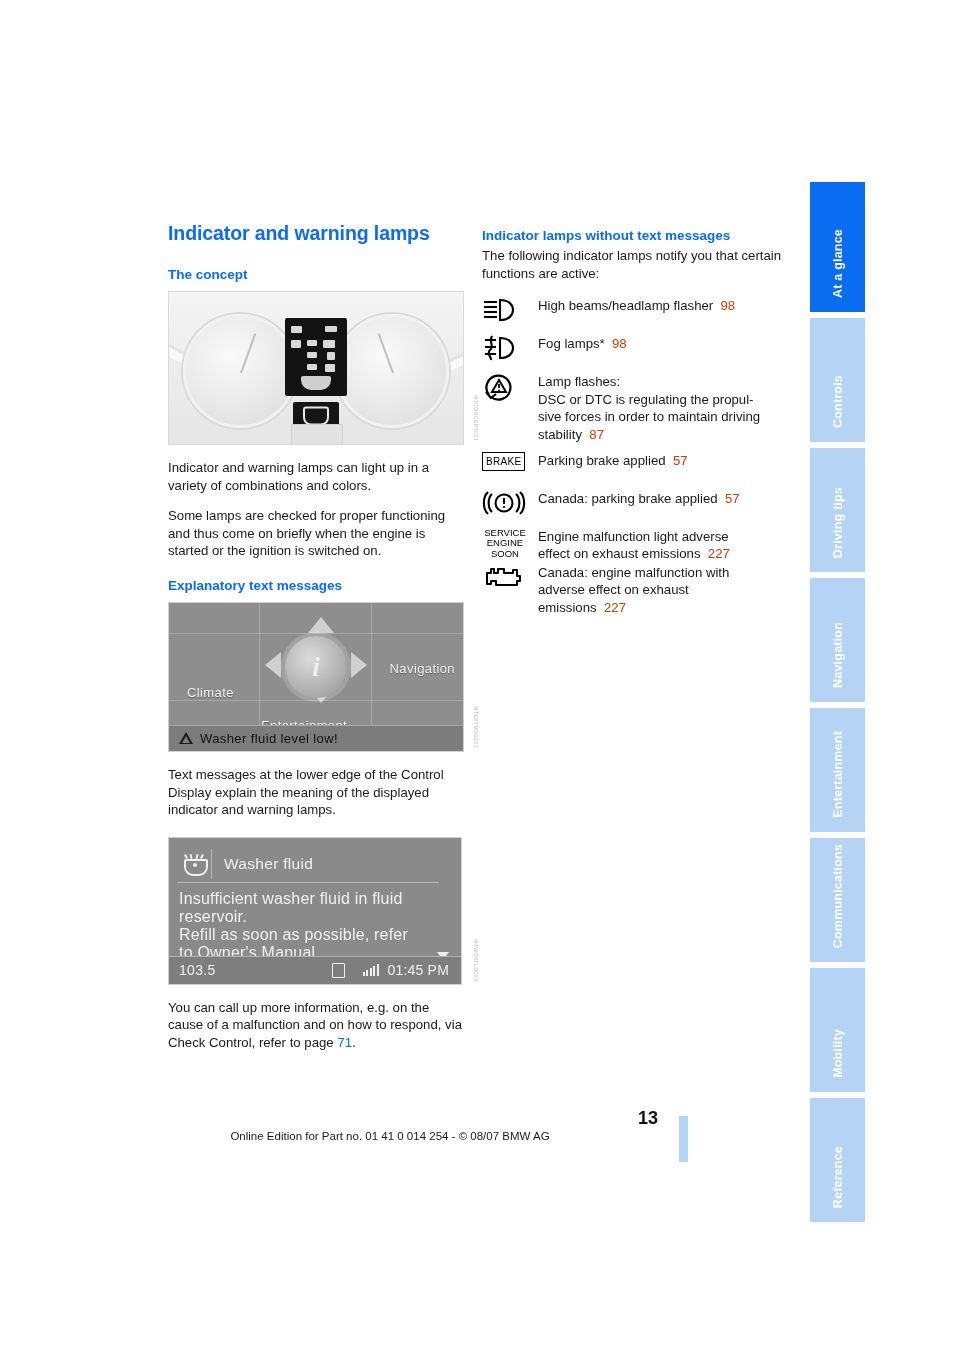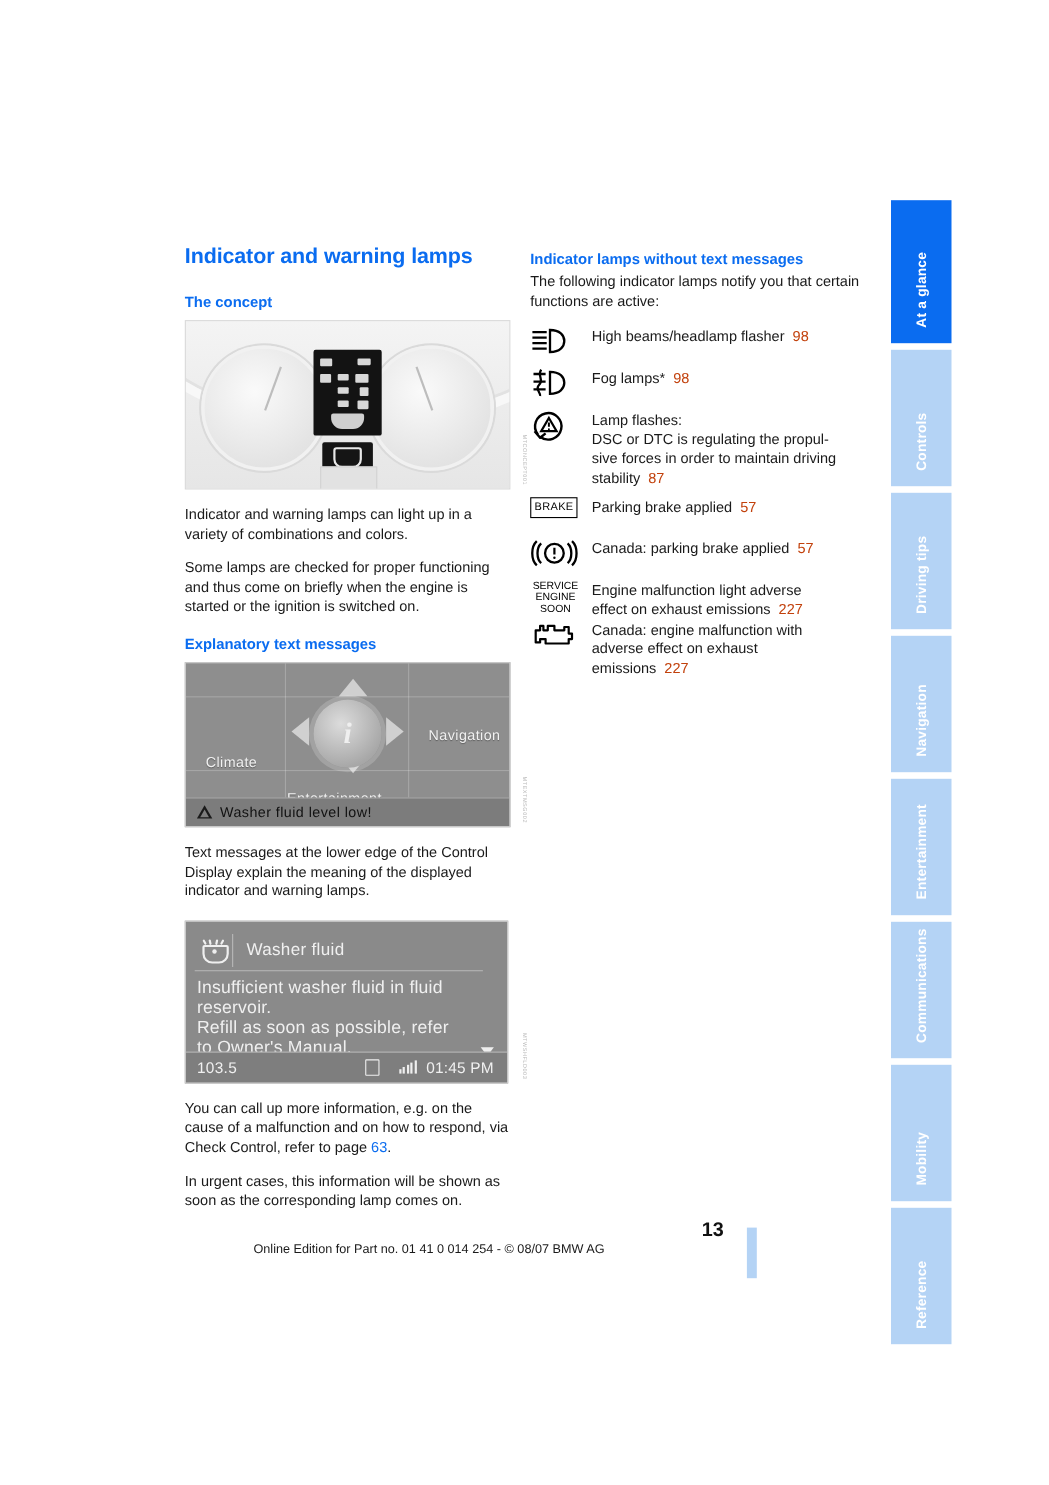--- a/index.html
+++ b/index.html
@@ -593,23 +593,22 @@
               <i style="height:8px;"></i>
               <i style="height:10px;"></i>
               <i style="height:12px;"></i>
           </span>
           <span class="clock">01:45 PM</span>
         </div>
       </div>
       <div class="fig-code">MTWSHFLD003</div>
     </div>
 
-    <p class="body"><span>You can call up more information, e.g. on the cause of a malfunction and on how to respond, via Check Control, refer to page </span><span class="pref">63</span><span>.</span></p>
-
-    <p class="body">In urgent cases, this information will be shown as soon as the corresponding lamp comes on.</p>
+    <p class="body"><span>You can call up more information, e.g. on the cause of a malfunction and on how to respond, via Check Control, refer to page </span><span class="pref">71</span><span>.</span></p>
+
   </div>
 
   <div class="col-right">
     <h2 class="sub rt">Indicator lamps without text messages</h2>
     <p class="body" style="margin-bottom:4px;">The following indicator lamps notify you that certain functions are active:</p>
 
     <div class="lamp-list">
 
       <div class="lamp-row">
         <div class="lamp-icon">

